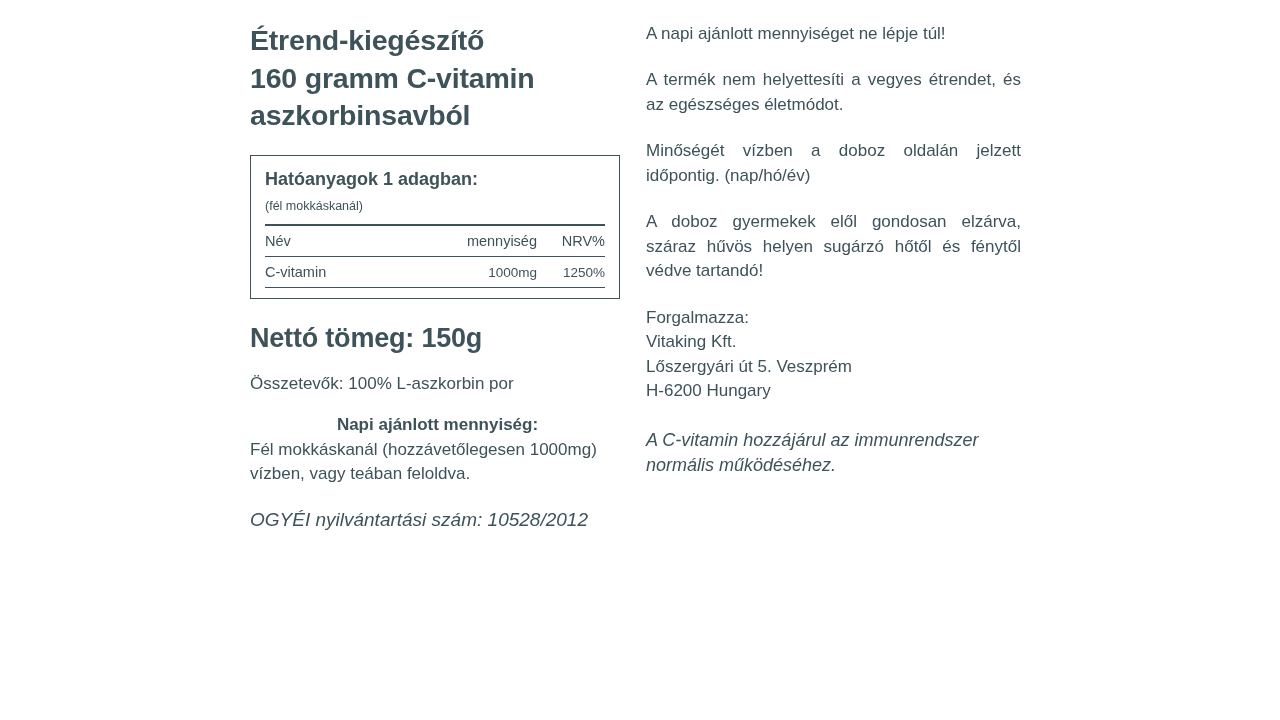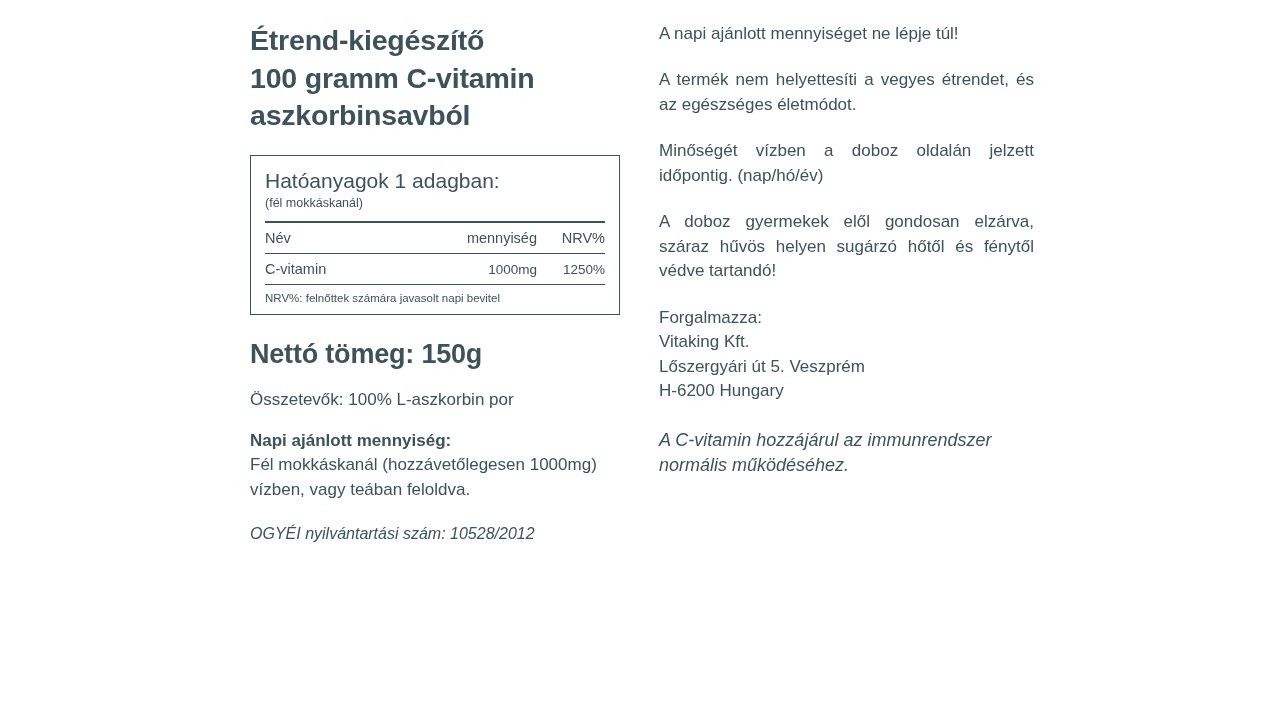--- a/index.html
+++ b/index.html
@@ -21,21 +21,21 @@
     height: 720px;
     background: #ffffff;
   }
   .label-area {
     position: absolute;
     left: 250px;
     top: 22px;
     width: 800px;
     height: 660px;
     display: flex;
-    gap: 34px;
+    gap: 21px;
   }
   .col-left {
     width: 375px;
     flex: 0 0 375px;
   }
   .col-right {
     width: 375px;
     flex: 0 0 375px;
   }
 
@@ -50,29 +50,29 @@
   }
   .headline .hl-line { display: block; }
 
   .facts-box {
     border: 1px solid #3d5259;
     padding: 12px 14px 10px 14px;
     margin: 0 0 24px 0;
     width: 370px;
   }
   .facts-title {
-    font-size: 21px;
-    font-weight: normal;
+    font-size: 18px;
+    font-weight: bold;
     color: #3d5259;
     line-height: 1.25;
   }
   .facts-sub {
     font-size: 12.5px;
     color: #3d5259;
-    margin-top: 2px;
+    margin-top: 9px;
   }
   .facts-rule {
     border: 0;
     border-top: 2px solid #3d5259;
     margin: 11px 0 0 0;
   }
   .facts-rule-thin {
     border: 0;
     border-top: 1px solid #3d5259;
     margin: 7px 0 0 0;
@@ -109,23 +109,23 @@
     margin: 0 0 18px 0;
     letter-spacing: -0.2px;
   }
   .kv {
     font-size: 17px;
     line-height: 1.45;
     margin: 0 0 16px 0;
   }
   .kv b { font-weight: normal; }
   .kv-block { font-size: 17px; line-height: 1.45; margin: 0 0 22px 0; }
-  .kv-block .kv-title { font-weight: bold; display: block; }
+  .kv-block .kv-title { font-weight: bold; display: block; text-align: center; }
   .reg {
-    font-size: 16px;
+    font-size: 19px;
     font-style: italic;
     margin: 0;
   }
 
   
   .para {
     font-size: 17px;
     line-height: 1.44;
     margin: 0 0 22px 0;
     text-align: justify;
@@ -147,41 +147,40 @@
 </head>
 <body>
 
 <div class="page">
   <div class="label-area">
 
     <div class="col-left">
 
       <h1 class="headline">
         <span class="hl-line">Étrend-kiegészítő</span>
-        <span class="hl-line">100 gramm C-vitamin</span>
+        <span class="hl-line">160 gramm C-vitamin</span>
         <span class="hl-line">aszkorbinsavból</span>
       </h1>
 
       <div class="facts-box">
         <div class="facts-title">Hatóanyagok 1 adagban:</div>
         <div class="facts-sub">(fél mokkáskanál)</div>
         <hr class="facts-rule">
         <div class="facts-head-row">
           <div class="fr-name">Név</div>
           <div class="fr-qty">mennyiség</div>
           <div class="fr-nrv">NRV%</div>
         </div>
         <hr class="facts-rule-thin">
         <div class="facts-row">
           <div class="fr-name">C-vitamin</div>
           <div class="fr-qty">1000mg</div>
           <div class="fr-nrv">1250%</div>
         </div>
         <hr class="facts-rule-thin">
-        <div class="facts-foot">NRV%: felnőttek számára javasolt napi bevitel</div>
       </div>
 
       <div class="netto">Nettó tömeg: 150g</div>
 
       <p class="kv">
         <b>Összetevők:</b>
         <span>100% L-aszkorbin por</span>
       </p>
 
       <div class="kv-block">

